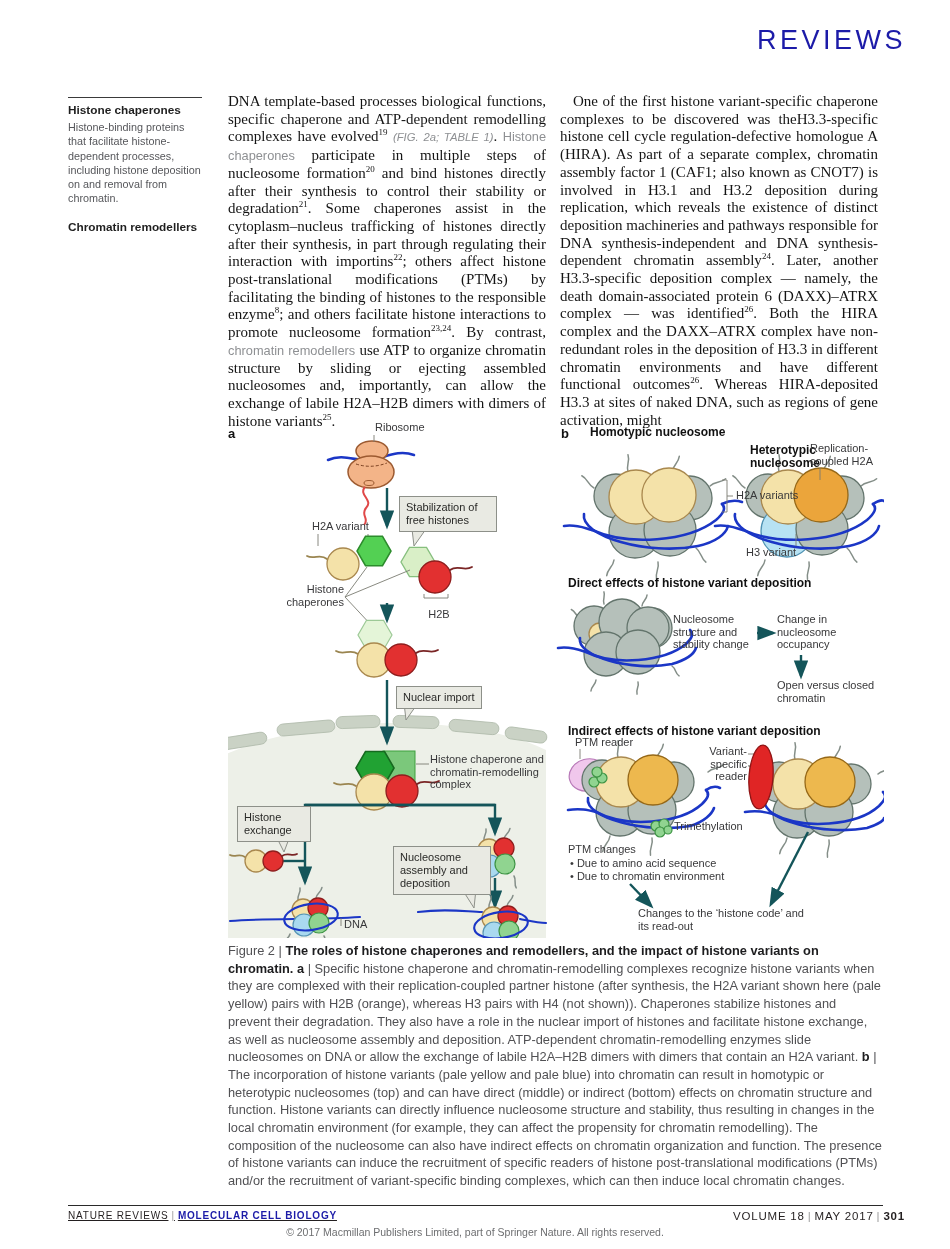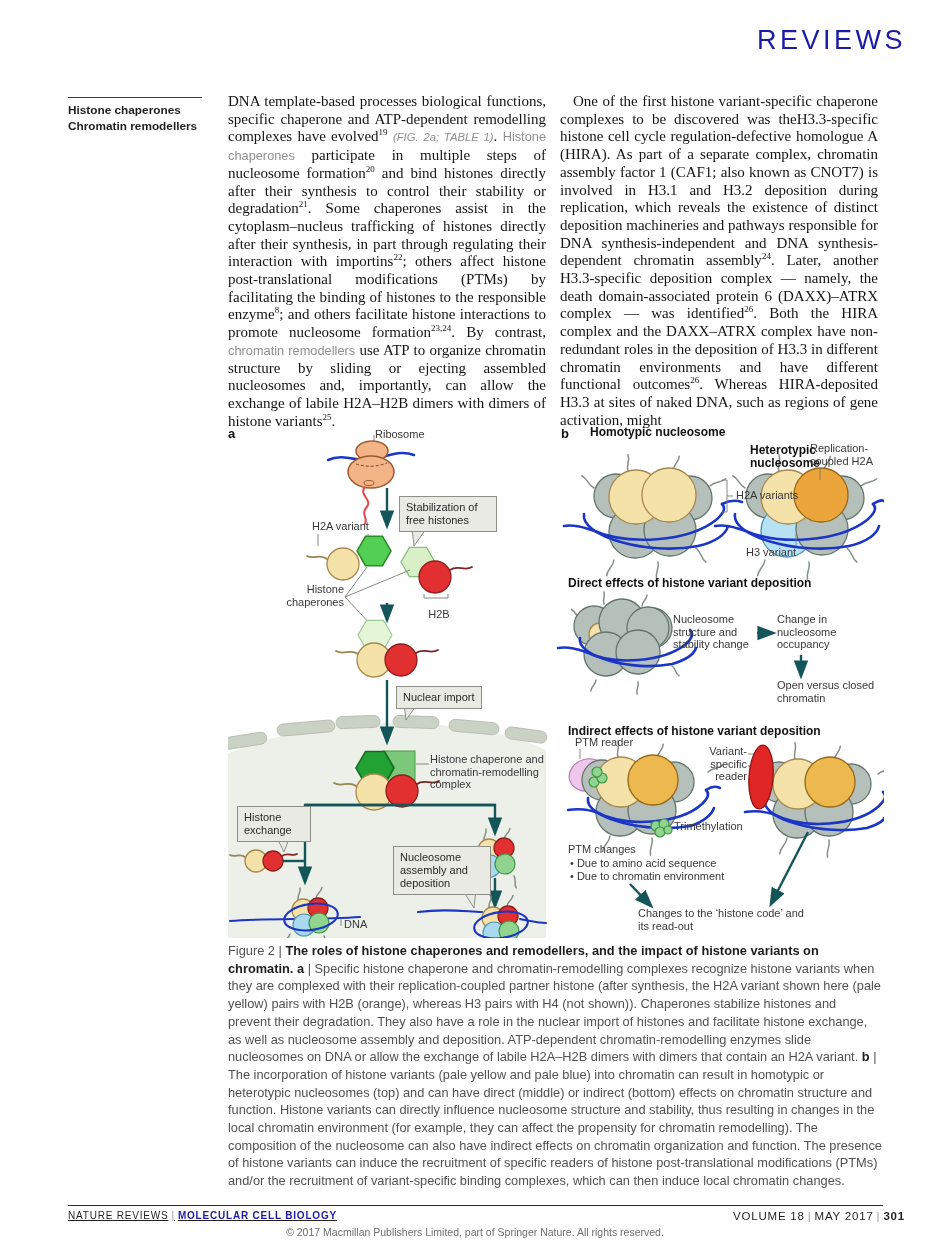--- a/index.html
+++ b/index.html
@@ -71,20 +71,21 @@
 </head>
 <body>
 
 <div id="page">
 
   <div id="reviews-head">REVIEWS</div>
   <div id="side-band"></div>
 
   <div id="glossary">
     <div class="g-term">Histone chaperones</div>
+    <div class="g-def">Histone-binding proteins that facilitate histone-dependent processes, including histone deposition on and removal from chromatin.</div>
     <div class="g-term">Chromatin remodellers</div>
   </div>
 
   <div id="col-left" class="bodycol"><span class="seg-n">DNA template-based processes biological functions, specific chaperone and ATP-dependent remodelling complexes have evolved</span><span class="seg-sup">19</span><span class="seg-n"> </span><span class="seg-ref">(FIG. 2a; TABLE 1)</span><span class="seg-n">. </span><span class="seg-link">Histone chaperones</span><span class="seg-n"> participate in multiple steps of nucleosome formation</span><span class="seg-sup">20</span><span class="seg-n"> and bind histones directly after their synthesis to control their stability or degradation</span><span class="seg-sup">21</span><span class="seg-n">. Some chaperones assist in the cytoplasm–nucleus trafficking of histones directly after their synthesis, in part through regulating their interaction with importins</span><span class="seg-sup">22</span><span class="seg-n">; others affect histone post-translational modifications (PTMs) by facilitating the binding of histones to the responsible enzyme</span><span class="seg-sup">8</span><span class="seg-n">; and others facilitate histone interactions to promote nucleosome formation</span><span class="seg-sup">23,24</span><span class="seg-n">. By contrast, </span><span class="seg-link">chromatin remodellers</span><span class="seg-n"> use ATP to organize chromatin structure by sliding or ejecting assembled nucleosomes and, importantly, can allow the exchange of labile H2A–H2B dimers with dimers of histone variants</span><span class="seg-sup">25</span><span class="seg-n">.</span></div>
   <div id="col-right" class="bodycol"><span class="seg-n">One of the first histone variant-specific chaperone complexes to be discovered was theH3.3-specific histone cell cycle regulation-defective homologue A (HIRA). As part of a separate complex, chromatin assembly factor 1 (CAF1; also known as CNOT7) is involved in H3.1 and H3.2 deposition during replication, which reveals the existence of distinct deposition machineries and pathways responsible for DNA synthesis-independent and DNA synthesis-dependent chromatin assembly</span><span class="seg-sup">24</span><span class="seg-n">. Later, another H3.3-specific deposition complex — namely, the death domain-associated protein 6 (DAXX)–ATRX complex — was identified</span><span class="seg-sup">26</span><span class="seg-n">. Both the HIRA complex and the DAXX–ATRX complex have non-redundant roles in the deposition of H3.3 in different chromatin environments and have different functional outcomes</span><span class="seg-sup">26</span><span class="seg-n">. Whereas HIRA-deposited H3.3 at sites of naked DNA, such as regions of gene activation, might</span></div>
 
   <div id="figure">
     <svg width="656" height="518" viewBox="0 0 656 518">
       <defs>
         <marker id="ah" markerWidth="9" markerHeight="8" refX="6.5" refY="3" orient="auto">
@@ -320,21 +321,21 @@
         <path class="dna" d="M545,394 C575,410 629,406 651,386 C657,380 659,376 655,372"></path>
         <path class="dna" d="M537,380 C533,400 597,416 639,408 C651,404 656,400 656,398"></path>
         <ellipse cx="533" cy="357" rx="12" ry="32" fill="#e02525" stroke="#8f1515" stroke-width="1.3" transform="rotate(4 533 357)"></ellipse>
       </g>
 
       <line class="tlz" x1="402" y1="464" x2="423" y2="486" marker-end="url(#ah)"></line>
       <line class="tlz" x1="580" y1="412" x2="543" y2="484" marker-end="url(#ah)"></line>
     </svg>
 
     <div class="panelletter" style="left:0px;top:6px;">a</div>
-    <div class="flabel" style="left:147px;top:8px;">Ribosome</div>
+    <div class="flabel" style="left:147px;top:1px;">Ribosome</div>
     <div class="callout" style="left:171px;top:76px;width:84px;">Stabilization of free histones</div>
     <div class="flabel" style="left:84px;top:100px;">H2A variant</div>
     <div class="flabel r" style="left:50px;top:163px;width:66px;">Histone chaperones</div>
     <div class="flabel" style="left:194px;top:180px;width:34px;text-align:center;margin-top:8px;">H2B</div>
     <div class="callout" style="left:168px;top:266px;">Nuclear import</div>
     <div class="flabel" style="left:202px;top:333px;width:120px;">Histone chaperone and chromatin-remodelling complex</div>
     <div class="callout" style="left:9px;top:386px;width:60px;">Histone exchange</div>
     <div class="callout" style="left:165px;top:426px;width:84px;">Nucleosome assembly and deposition</div>
     <div class="flabel" style="left:116px;top:498px;">DNA</div>
 

